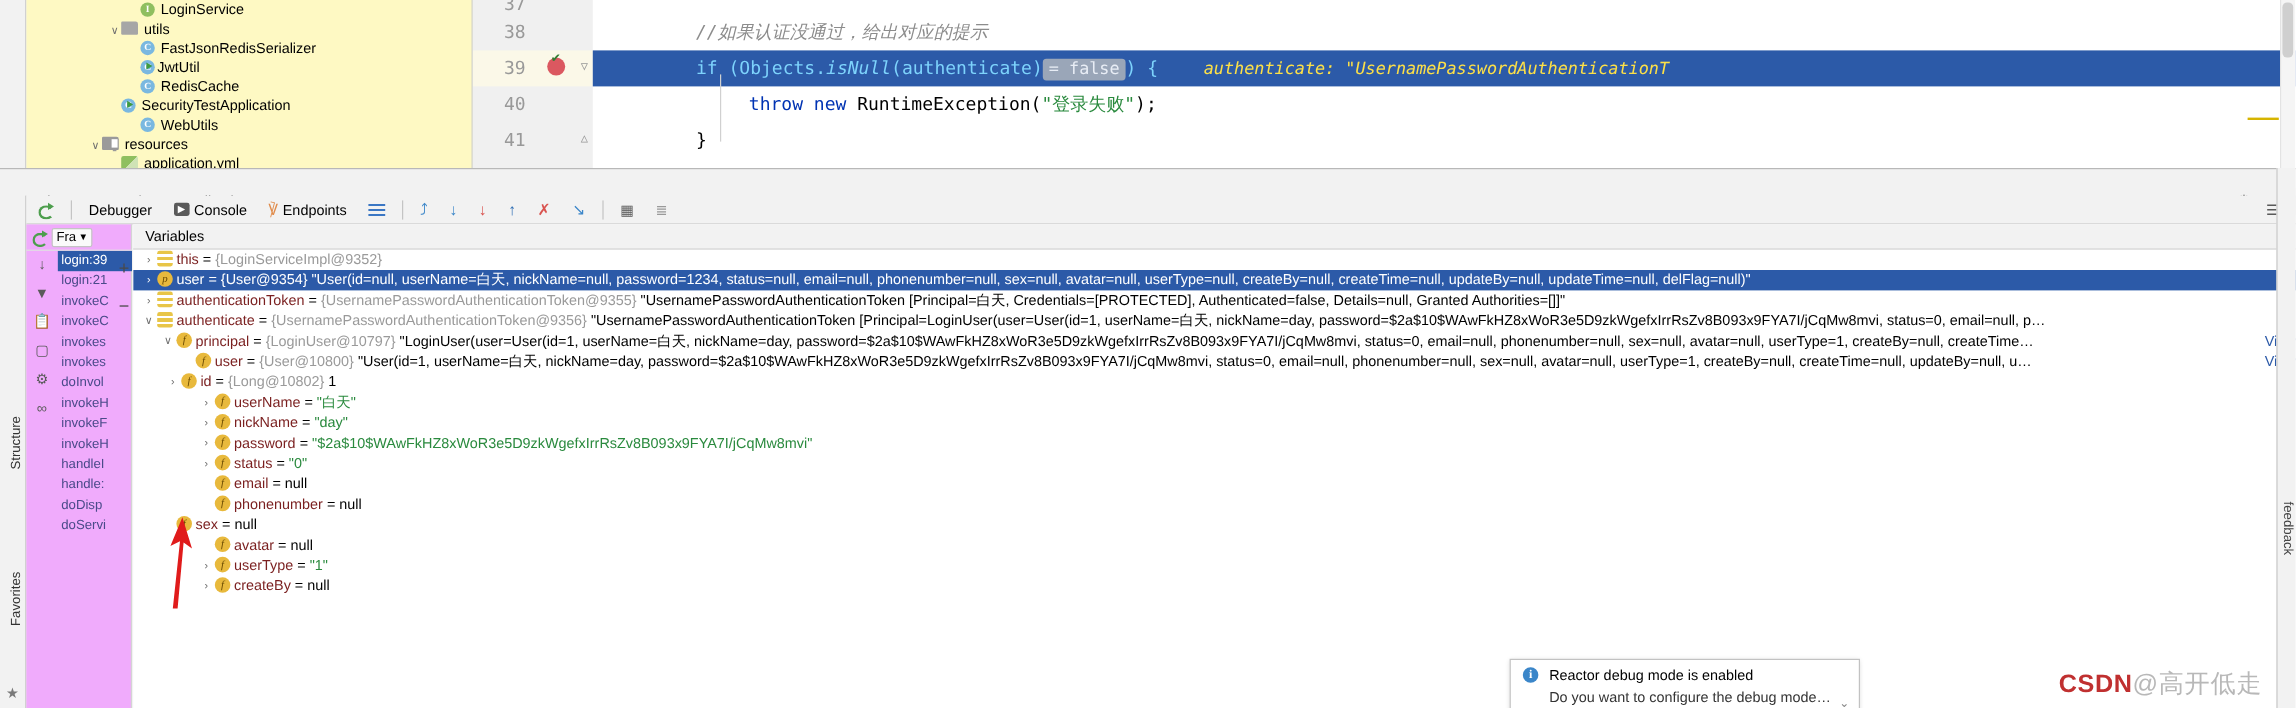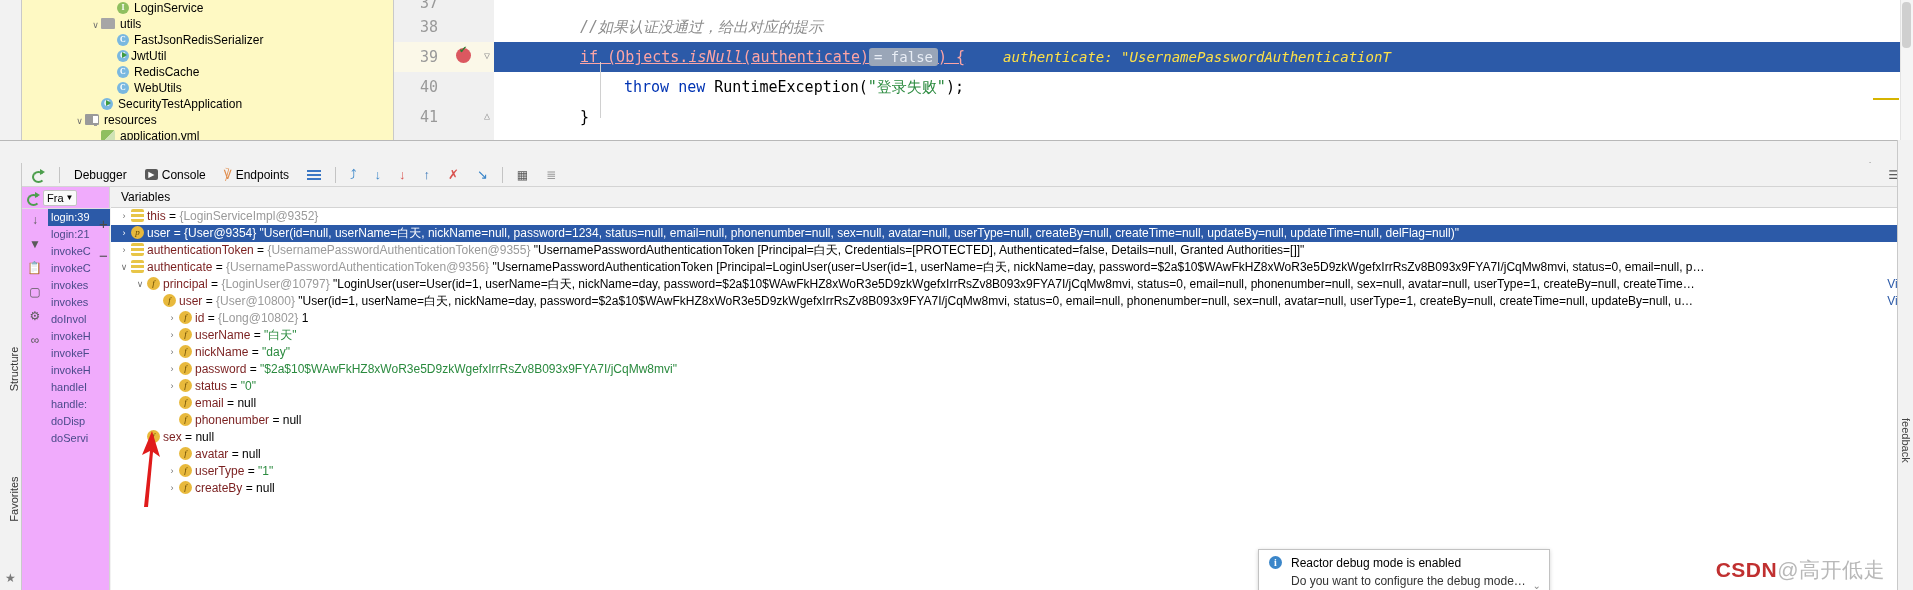--- a/index.html
+++ b/index.html
@@ -98,21 +98,21 @@
   }
   .code-line {
     position: absolute; left: 100px; right: 0; height: 30px; line-height: 30px;
     font-size: 15px; white-space: nowrap; font-family: "DejaVu Sans Mono", monospace;
   }
   .code-line.hl { background: #2c5aa8; }
   .kw { color: #0033b3; font-weight: normal; }
   .cmt { color: #8c8c8c; font-style: italic; }
   .str { color: #2a8a3e; }
   .ital { font-style: italic; }
-  .hl .plain { color: #fca5a5; text-decoration: underline; }
+  .hl .plain { color: #7dd3fc; }
   .inline-hint {
     background: #9aa6b8; color: #e8edf5; border-radius: 3px;
     padding: 1px 5px; font-size: 14px; font-style: normal;
   }
   .inline-val {
     color: #fde047; font-style: italic; font-size: 14px;
   }
   .indent-guide {
     position: absolute; width: 1px; background: #d0d0d0;
   }
@@ -369,22 +369,22 @@
   <div class="top-area">
 
     <div class="left-rail-top"></div>
 
     <div class="tree-pane" id="tree-pane">
         <div class="tree-row" style="padding-left: 84px;"><span class="chev"></span><span class="ico-circle ico-i">I</span><span style="margin-left: 5px;">LoginService</span></div>
         <div class="tree-row" style="padding-left: 68px;"><span class="chev">∨</span><span class="ico-folder"></span><span style="margin-left: 5px;">utils</span></div>
         <div class="tree-row" style="padding-left: 84px;"><span class="chev"></span><span class="ico-circle ico-c">C</span><span style="margin-left: 5px;">FastJsonRedisSerializer</span></div>
         <div class="tree-row" style="padding-left: 84px;"><span class="chev"></span><span class="ico-circle ico-c">C<span class="run-mark"></span></span><span style="margin-left: 2px;">JwtUtil</span></div>
         <div class="tree-row" style="padding-left: 84px;"><span class="chev"></span><span class="ico-circle ico-c">C</span><span style="margin-left: 5px;">RedisCache</span></div>
+        <div class="tree-row" style="padding-left: 68px;"><span class="chev"></span><span class="ico-circle ico-c">C<span class="run-mark"></span></span><span style="margin-left: 5px;">SecurityTestApplication</span></div>
         <div class="tree-row" style="padding-left: 84px;"><span class="chev"></span><span class="ico-circle ico-c">C</span><span style="margin-left: 5px;">WebUtils</span></div>
-        <div class="tree-row" style="padding-left: 68px;"><span class="chev"></span><span class="ico-circle ico-c">C<span class="run-mark"></span></span><span style="margin-left: 5px;">SecurityTestApplication</span></div>
         <div class="tree-row" style="padding-left: 52px;"><span class="chev">∨</span><span class="ico-folder res"></span><span style="margin-left: 5px;">resources</span></div>
         <div class="tree-row" style="padding-left: 68px;"><span class="chev"></span><span class="xml-ico"></span><span style="margin-left: 5px;">application.yml</span></div>
       </div>
 
     <div class="editor">
       <div class="gutter">
         <div class="glow" style="top:42px;"></div>
         <div class="lnum" style="top:-6px;">37</div>
         <div class="lnum" style="top:18px;">38</div>
         <div class="lnum" style="top:48px;">39</div>
@@ -525,21 +525,21 @@
       <div class="vars-header">Variables</div>
       <span class="vars-plus">+</span>
       <span class="vars-minus">−</span>
       <div class="vtree" id="vtree">
           <div class="vrow" style="padding-left: 6px;"><span class="vchev">›</span><span class="vico vico-obj"></span><span class="vname">this</span><span class="veq"> = </span><span class="vref">{LoginServiceImpl@9352} </span></div>
           <div class="vrow sel" style="padding-left: 6px;"><span class="vchev">›</span><span class="vico vico-p">p</span><span class="vname">user</span><span class="veq"> = </span><span class="vref">{User@9354} </span><span class="vval">"User(id=null, userName=白天, nickName=null, password=1234, status=null, email=null, phonenumber=null, sex=null, avatar=null, userType=null, createBy=null, createTime=null, updateBy=null, updateTime=null, delFlag=null)"</span></div>
           <div class="vrow" style="padding-left: 6px;"><span class="vchev">›</span><span class="vico vico-obj"></span><span class="vname">authenticationToken</span><span class="veq"> = </span><span class="vref">{UsernamePasswordAuthenticationToken@9355} </span><span class="vval">"UsernamePasswordAuthenticationToken [Principal=白天, Credentials=[PROTECTED], Authenticated=false, Details=null, Granted Authorities=[]]"</span></div>
           <div class="vrow" style="padding-left: 6px;"><span class="vchev">∨</span><span class="vico vico-obj"></span><span class="vname">authenticate</span><span class="veq"> = </span><span class="vref">{UsernamePasswordAuthenticationToken@9356} </span><span class="vval">"UsernamePasswordAuthenticationToken [Principal=LoginUser(user=User(id=1, userName=白天, nickName=day, password=$2a$10$WAwFkHZ8xWoR3e5D9zkWgefxIrrRsZv8B093x9FYA7I/jCqMw8mvi, status=0, email=null, p…</span></div>
           <div class="vrow" style="padding-left: 22px;"><span class="vchev">∨</span><span class="vico vico-f">f</span><span class="vname">principal</span><span class="veq"> = </span><span class="vref">{LoginUser@10797} </span><span class="vval">"LoginUser(user=User(id=1, userName=白天, nickName=day, password=$2a$10$WAwFkHZ8xWoR3e5D9zkWgefxIrrRsZv8B093x9FYA7I/jCqMw8mvi, status=0, email=null, phonenumber=null, sex=null, avatar=null, userType=1, createBy=null, createTime…</span><span class="vtail">View</span></div>
           <div class="vrow" style="padding-left: 38px;"><span class="vchev"></span><span class="vico vico-f">f</span><span class="vname">user</span><span class="veq"> = </span><span class="vref">{User@10800} </span><span class="vval">"User(id=1, userName=白天, nickName=day, password=$2a$10$WAwFkHZ8xWoR3e5D9zkWgefxIrrRsZv8B093x9FYA7I/jCqMw8mvi, status=0, email=null, phonenumber=null, sex=null, avatar=null, userType=1, createBy=null, createTime=null, updateBy=null, u…</span><span class="vtail">View</span></div>
-          <div class="vrow" style="padding-left: 54px;"><span class="vchev">›</span><span class="vico vico-f">f</span><span class="vname">id</span><span class="veq"> = </span><span class="vref">{Long@10802} </span><span class="vval">1</span></div>
+          <div class="vrow" style="padding-left: 26px;"><span class="vchev">›</span><span class="vico vico-f">f</span><span class="vname">id</span><span class="veq"> = </span><span class="vref">{Long@10802} </span><span class="vval">1</span></div>
           <div class="vrow" style="padding-left: 54px;"><span class="vchev">›</span><span class="vico vico-f">f</span><span class="vname">userName</span><span class="veq"> = </span><span class="vstr">"白天"</span></div>
           <div class="vrow" style="padding-left: 54px;"><span class="vchev">›</span><span class="vico vico-f">f</span><span class="vname">nickName</span><span class="veq"> = </span><span class="vstr">"day"</span></div>
           <div class="vrow" style="padding-left: 54px;"><span class="vchev">›</span><span class="vico vico-f">f</span><span class="vname">password</span><span class="veq"> = </span><span class="vstr">"$2a$10$WAwFkHZ8xWoR3e5D9zkWgefxIrrRsZv8B093x9FYA7I/jCqMw8mvi"</span></div>
           <div class="vrow" style="padding-left: 54px;"><span class="vchev">›</span><span class="vico vico-f">f</span><span class="vname">status</span><span class="veq"> = </span><span class="vstr">"0"</span></div>
           <div class="vrow" style="padding-left: 54px;"><span class="vchev"></span><span class="vico vico-f">f</span><span class="vname">email</span><span class="veq"> = </span><span class="vval">null</span></div>
           <div class="vrow" style="padding-left: 54px;"><span class="vchev"></span><span class="vico vico-f">f</span><span class="vname">phonenumber</span><span class="veq"> = </span><span class="vval">null</span></div>
           <div class="vrow" style="padding-left: 22px;"><span class="vchev"></span><span class="vico vico-f">f</span><span class="vname">sex</span><span class="veq"> = </span><span class="vval">null</span></div>
           <div class="vrow" style="padding-left: 54px;"><span class="vchev"></span><span class="vico vico-f">f</span><span class="vname">avatar</span><span class="veq"> = </span><span class="vval">null</span></div>
           <div class="vrow" style="padding-left: 54px;"><span class="vchev">›</span><span class="vico vico-f">f</span><span class="vname">userType</span><span class="veq"> = </span><span class="vstr">"1"</span></div>
           <div class="vrow" style="padding-left: 54px;"><span class="vchev">›</span><span class="vico vico-f">f</span><span class="vname">createBy</span><span class="veq"> = </span><span class="vval">null</span></div>

